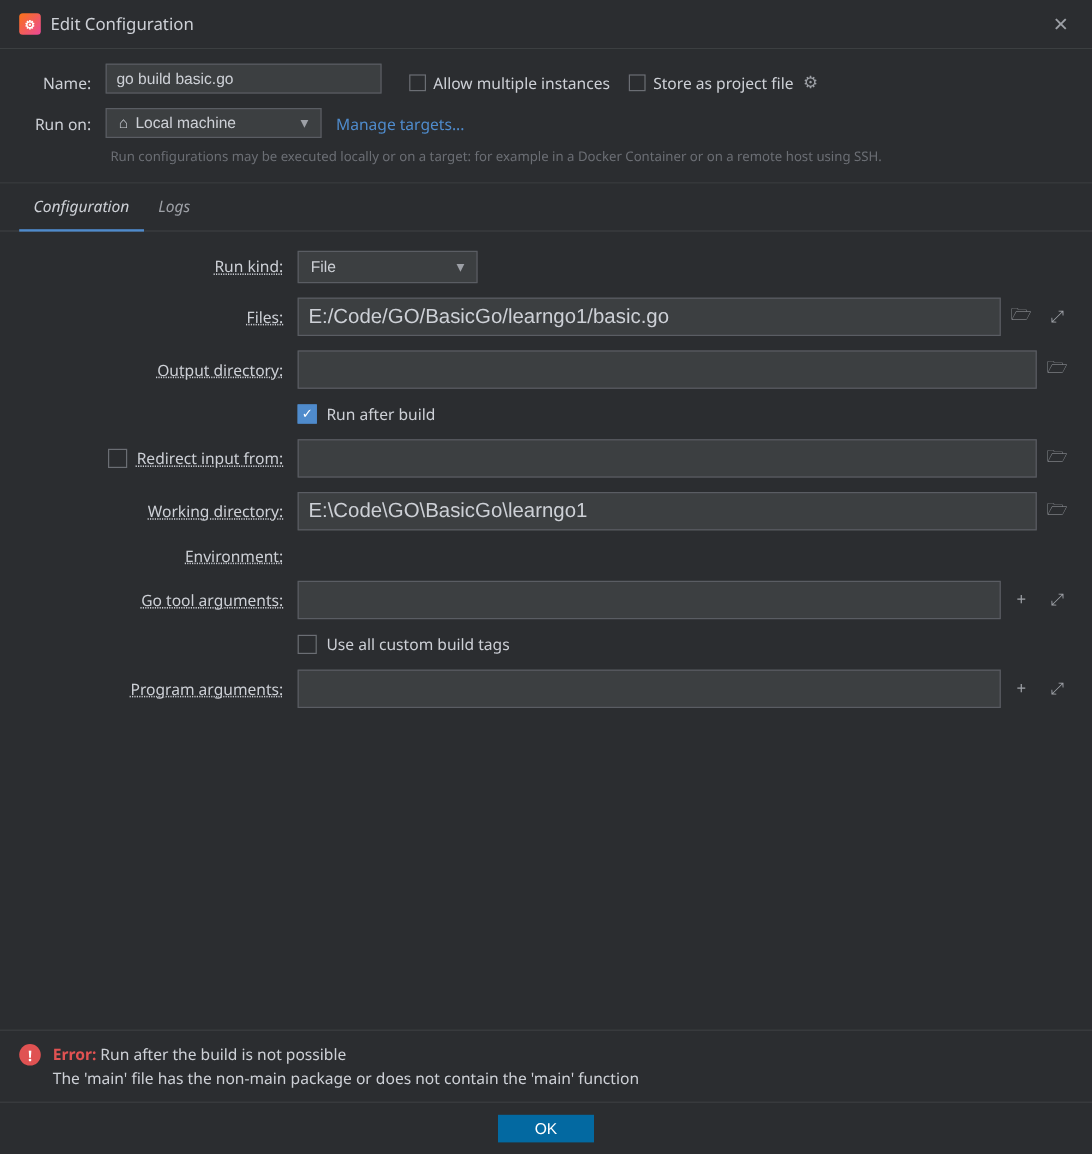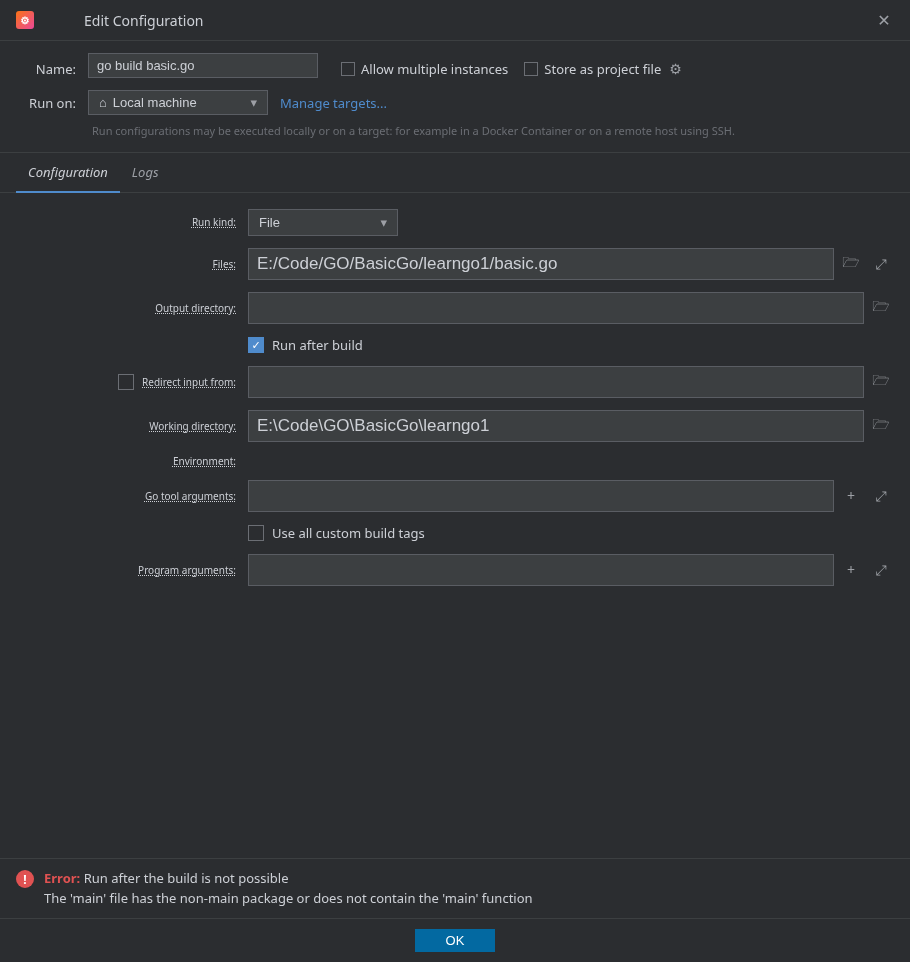--- a/index.html
+++ b/index.html
@@ -44,21 +44,20 @@
       align-items: center;
       justify-content: center;
       font-size: 10px;
       color: white;
       font-weight: bold;
       flex-shrink: 0;
     }
     .title-text {
       font-size: 14px;
       color: #cdd0d6;
-      margin-left: 42px;
     }
     .close-btn {
       width: 20px;
       height: 20px;
       display: flex;
       align-items: center;
       justify-content: center;
       cursor: pointer;
       color: #9da0a6;
       font-size: 16px;
@@ -183,21 +182,21 @@
 
     .form-row {
       display: flex;
       align-items: center;
       gap: 12px;
     }
     .form-label {
       min-width: 220px;
       text-align: right;
       color: #cdd0d6;
-      font-size: 10px;
+      font-size: 13px;
       flex-shrink: 0;
     }
     .form-label.underlined { text-decoration: underline; text-decoration-style: dotted; }
     .form-control {
       flex: 1;
       display: flex;
       align-items: center;
       gap: 4px;
     }
     .text-input {

